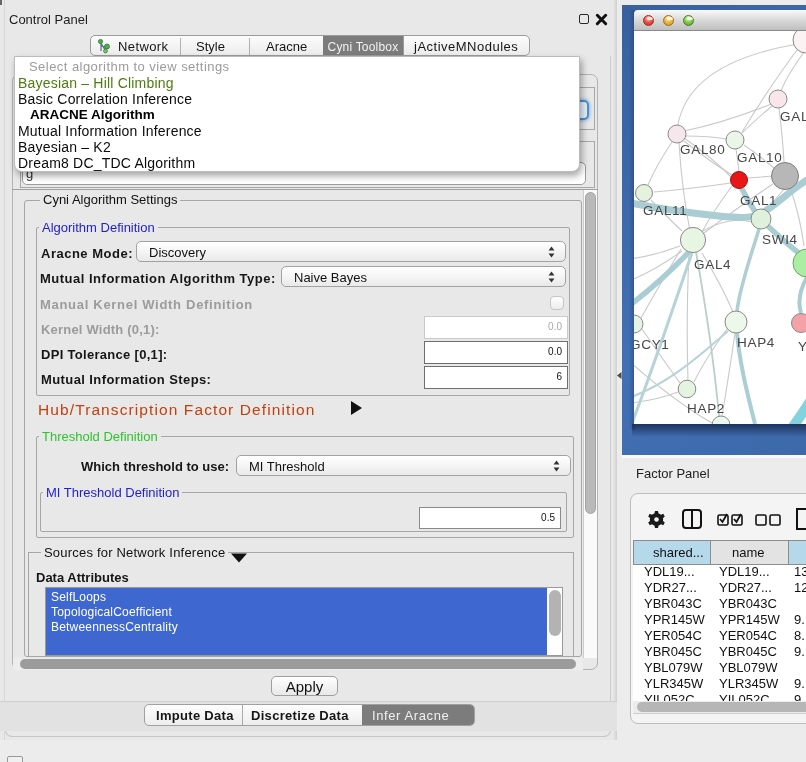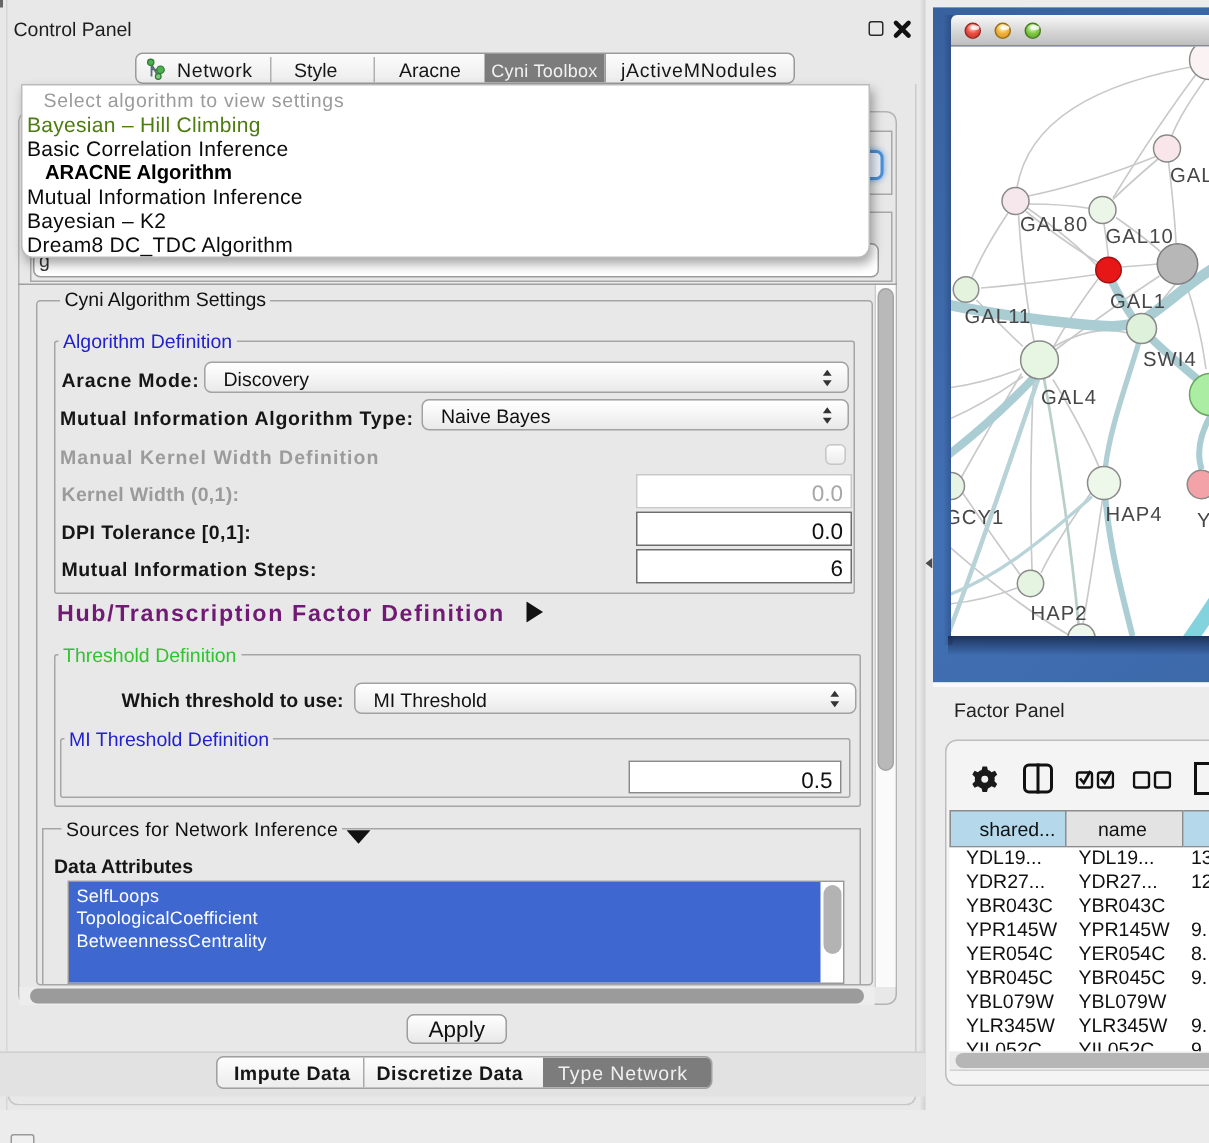--- a/index.html
+++ b/index.html
@@ -5,21 +5,21 @@
 html,body{margin:0;padding:0;}
 body{width:806px;height:762px;overflow:hidden;background:#ececec;font-family:"Liberation Sans",sans-serif;position:relative;}
 .ab{position:absolute;}
 .b{font-weight:bold;}
 .lbl{font-size:13px;color:#161616;white-space:nowrap;}
 .ls{letter-spacing:0.5px;}
 .dis{color:#9b9b9b;}
 .combo{position:absolute;height:21px;border:1px solid #a2a2a2;border-radius:5px;background:linear-gradient(#ffffff,#f4f4f4 55%,#e9e9e9);box-sizing:border-box;}
 .combo .ct{position:absolute;left:12px;top:3px;font-size:13px;color:#111;}
 .combo .ar{position:absolute;right:10px;top:4px;width:7px;height:12px;}
-.fld{position:absolute;background:#fff;box-sizing:border-box;font-size:15px;color:#111;text-align:right;padding:4px 5px 0 0;}
+.fld{position:absolute;background:#fff;box-sizing:border-box;font-size:10px;color:#111;text-align:right;padding:4px 5px 0 0;}
 .grp{position:absolute;border:1px solid #a6a6a6;border-radius:2px;box-sizing:border-box;}
 .gt{position:absolute;background:#e8e8e8;padding:0 3px;font-size:13px;white-space:nowrap;}
 svg{display:block;}
 </style>
 </head>
 <body>
 
 <div class="ab" id="cp" style="left:0;top:0;width:617px;height:740px;background:#e8e8e8;">
 
   <div class="ab" style="right:0;top:0;width:4px;height:100%;background:linear-gradient(90deg,rgba(0,0,0,0),rgba(0,0,0,0.10));"></div>
@@ -93,21 +93,21 @@
 
   <div class="ab lbl b dis" style="left:41px;top:322px;letter-spacing:0.2px;">Kernel Width (0,1):</div>
   <div class="fld" style="left:424px;top:316px;width:144px;height:23px;border:1px solid #c9c9c9;color:#a8a8a8;">0.0</div>
 
   <div class="ab lbl b" style="left:41px;top:347px;letter-spacing:0.3px;">DPI Tolerance [0,1]:</div>
   <div class="fld" style="left:424px;top:341px;width:144px;height:23px;border:1.5px solid #6e6e6e;">0.0</div>
 
   <div class="ab lbl b" style="left:41px;top:372px;letter-spacing:0.4px;">Mutual Information Steps:</div>
   <div class="fld" style="left:424px;top:366px;width:144px;height:23px;border:1.5px solid #6e6e6e;">6</div>
 
-  <div class="ab" style="left:38px;top:401px;font-size:15.5px;font-weight:700;color:#701a75;letter-spacing:1.1px;white-space:nowrap;">Hub/Transcription Factor Definition</div>
+  <div class="ab" style="left:38px;top:401px;font-size:15.5px;font-weight:400;color:#c2410c;letter-spacing:1.1px;white-space:nowrap;">Hub/Transcription Factor Definition</div>
   <svg class="ab" style="left:349px;top:401px" width="14" height="14" viewBox="0 0 14 14">
       <path d="M2 0 L13 7 L2 14 Z" fill="#111"></path>
     </svg>
 
   <div class="grp" style="left:36px;top:436px;width:538px;height:102px;"></div>
   <div class="gt" style="left:39px;top:429px;color:#2ec42e;">Threshold Definition</div>
 
   <div class="ab lbl b" style="left:81px;top:459px;">Which threshold to use:</div>
   <div class="combo" style="left:236px;top:455px;width:335px;">
     <div class="ct">MI Threshold</div>
@@ -148,21 +148,21 @@
   <div class="ab" style="left:20px;top:659px;width:556px;height:10px;background:#9b9b9b;border-radius:5px;"></div>
 
   <div class="ab" style="left:271px;top:676px;width:67px;height:20px;border:1px solid #9e9e9e;border-radius:5px;background:linear-gradient(#ffffff,#e8e8e8);box-sizing:border-box;text-align:center;"><span style="font-size:15px;color:#111;line-height:19px;">Apply</span></div>
 
   <div class="ab" style="left:0;bottom:9px;width:100%;height:29px;background:#e2e2e2;border-top:1px solid #cfcfcf;"></div>
   <div class="ab" id="seg" style="left:144px;top:704px;width:331px;height:22px;border:1px solid #a0a0a0;border-radius:5px;background:linear-gradient(#fdfdfd,#ededed);box-sizing:border-box;overflow:hidden;">
     <div class="ab" style="left:217px;top:0;width:114px;height:100%;background:#7c7c7c;"></div>
     <div class="ab" style="left:97px;top:0;width:1px;height:100%;background:#a9a9a9;"></div>
     <div class="ab lbl b" style="left:11px;top:3px;letter-spacing:0.3px;">Impute Data</div>
     <div class="ab lbl b" style="left:106px;top:3px;letter-spacing:0.3px;">Discretize Data</div>
-    <div class="ab" style="left:227px;top:3px;font-size:13px;color:#f0f0f0;letter-spacing:0.6px;">Type Network</div>
+    <div class="ab" style="left:227px;top:3px;font-size:13px;color:#f0f0f0;letter-spacing:0.6px;">Infer Aracne</div>
   </div>
 </div>
 
 <div class="ab" id="popup" style="left:14px;top:56px;width:566px;height:116px;background:#fff;border:1px solid #bbb;border-radius:0 0 8px 8px;box-shadow:2px 4px 7px rgba(0,0,0,0.35);box-sizing:border-box;z-index:30;">
   <div class="ab" style="left:14px;top:2px;width:100%;text-align:left;font-size:13px;color:#9b9b9b;letter-spacing:0.45px;">Select algorithm to view settings</div>
   <div class="ab" style="left:3px;top:18px;font-size:14px;color:#4d7c0f;letter-spacing:0.2px;">Bayesian – Hill Climbing</div>
   <div class="ab" style="left:3px;top:34px;font-size:14px;color:#0b0b0b;letter-spacing:0.2px;">Basic Correlation Inference</div>
   <div class="ab b" style="left:3px;top:50px;font-size:13.5px;color:#000;letter-spacing:0;margin-left:12px;">ARACNE Algorithm</div>
   <div class="ab" style="left:3px;top:66px;font-size:14px;color:#0b0b0b;letter-spacing:0.2px;">Mutual Information Inference</div>
   <div class="ab" style="left:3px;top:82px;font-size:14px;color:#0b0b0b;letter-spacing:0.2px;">Bayesian – K2</div>

